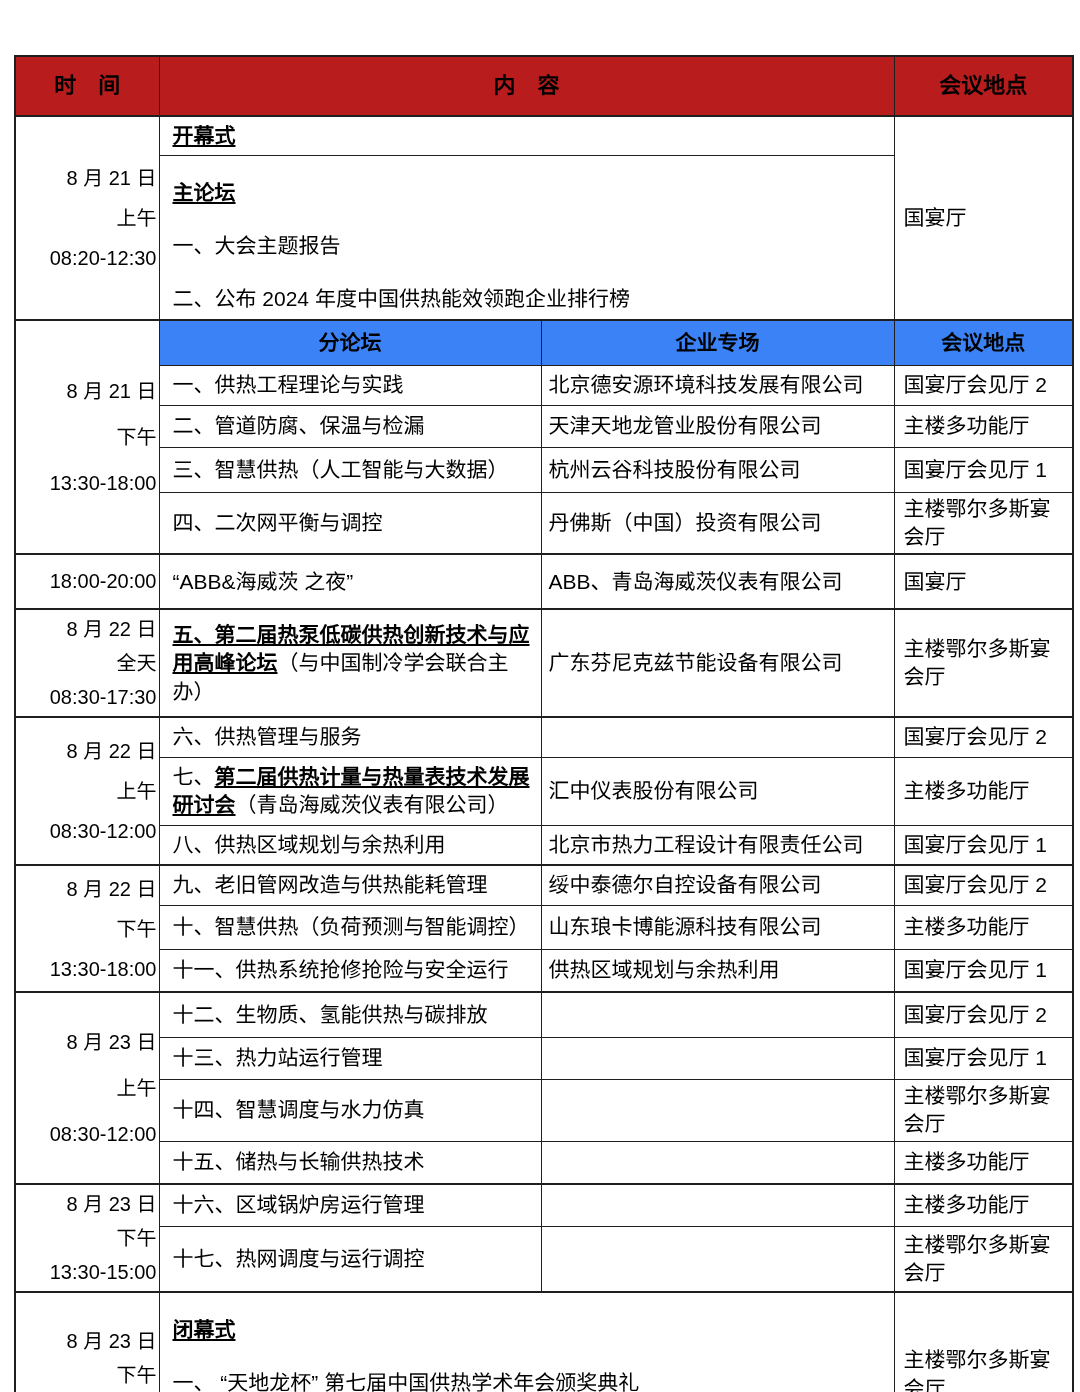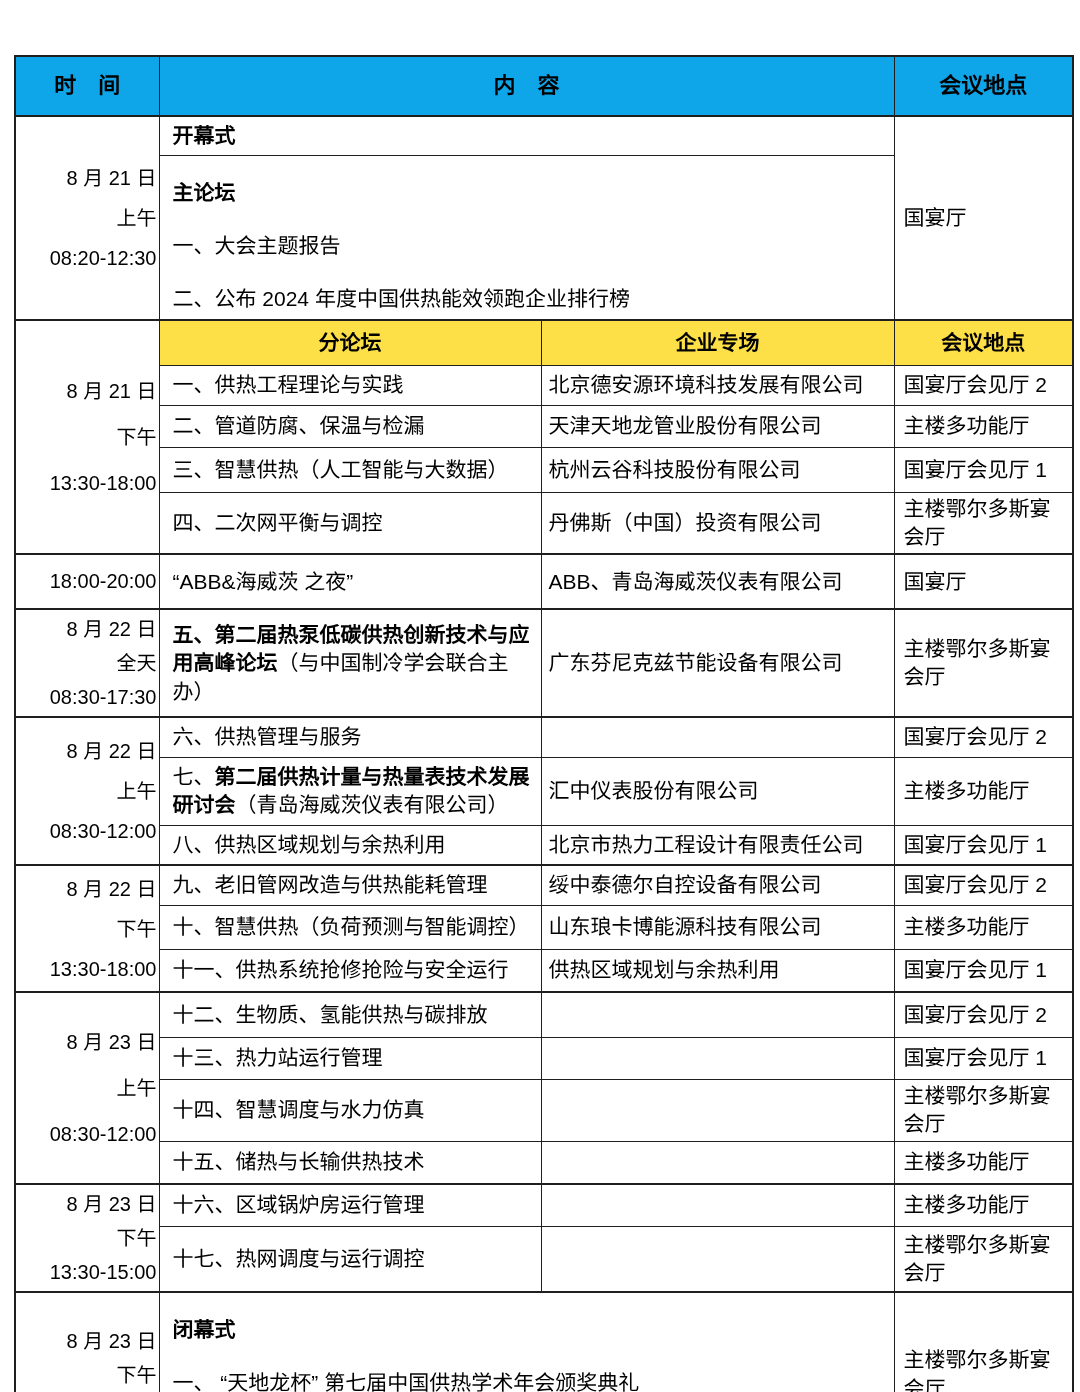--- a/index.html
+++ b/index.html
@@ -18,37 +18,37 @@
     font-size:21px;
   }
   .schedule td{
     border:1px solid #1f1f1f;vertical-align:middle;
     padding:2px 8px 2px 13px;text-align:left;line-height:1.35;
     overflow:hidden;
   }
   table.schedule{border:2px solid #1f1f1f;}
   tr.gs td{border-top:2px solid #1f1f1f;}
   .hdr td{
-    background:#0ea5e9;font-weight:bold;text-align:center;
+    background:#b91c1c;font-weight:bold;text-align:center;
     font-size:22px;padding:14px 4px;
   }
   td.shd{
-    background:#fde047;font-weight:bold;text-align:center;
+    background:#3b82f6;font-weight:bold;text-align:center;
     padding:2px 4px;
   }
   td.time{
     text-align:right;padding:2px 2px;font-size:20px;
   }
   td.time div{line-height:40px;}
   td.time.roomy div{line-height:46px;}
   td.time.tight div{line-height:34px;}
   td.co{padding:2px 4px 2px 7px;}
   td.loc{padding:2px 8px 2px 9px;border-radius:24px;}
   td.multi div{line-height:37px;margin-top:16px;}
-  .b{font-weight:bold;}
+  .b{font-weight:bold;text-decoration:underline;}
 </style>
 </head>
 <body>
 
 <div class="page">
 
   <table class="schedule">
     <colgroup>
       <col style="width:144px">
         <col style="width:382px">

